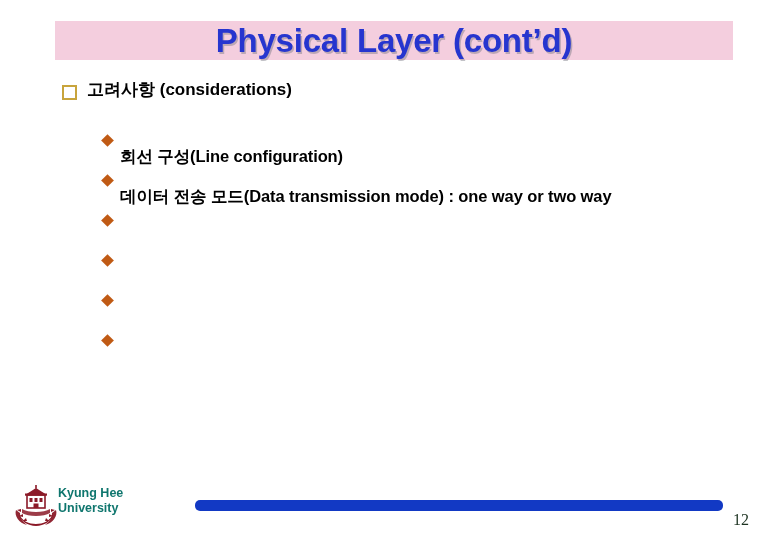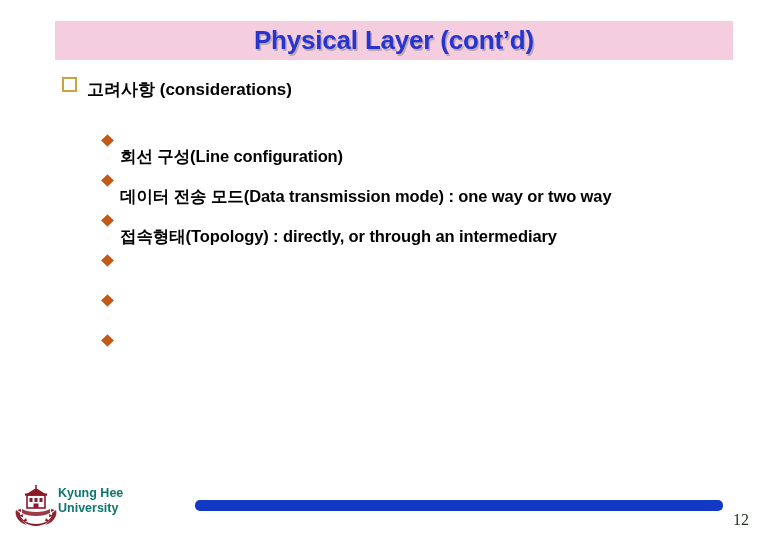--- a/index.html
+++ b/index.html
@@ -32,35 +32,35 @@
   }
   .title-text {
     position: absolute;
     left: 55px;
     top: 21px;
     width: 678px;
     height: 39px;
     line-height: 39px;
     text-align: center;
     font-family: "Liberation Sans", sans-serif;
-    font-size: 26px;
+    font-size: 33px;
     font-weight: bold;
     color: #2635cf;
     letter-spacing: -0.2px;
     text-shadow: 1.5px 1.5px 0px rgba(120,120,130,0.45);
     white-space: nowrap;
   }
 
   
   .l1-row {
     position: absolute;
     left: 62px;
     top: 78px;
     display: flex;
-    align-items: flex-start;
+    align-items: flex-end;
     white-space: nowrap;
   }
   .l1-marker {
     display: inline-block;
     width: 11px;
     height: 11px;
     border: 2px solid #c8a43c;
     background: #ffffff;
     margin-right: 10px;
     position: relative;
@@ -165,21 +165,20 @@
     <div class="l2-row">
       <span class="l2-marker"></span>
       <span class="l2-text">회선 구성(Line configuration)</span>
     </div>
     <div class="l2-row">
       <span class="l2-marker"></span>
       <span class="l2-text">데이터 전송 모드(Data transmission mode) : one way or two way</span>
     </div>
     <div class="l2-row">
       <span class="l2-marker"></span>
-      <span class="l2-text">접속형태(Topology) : directly, or through an intermediary</span>
     </div>
     <div class="l2-row">
       <span class="l2-marker"></span>
     </div>
     <div class="l2-row">
       <span class="l2-marker"></span>
     </div>
     <div class="l2-row">
       <span class="l2-marker"></span>
     </div>

